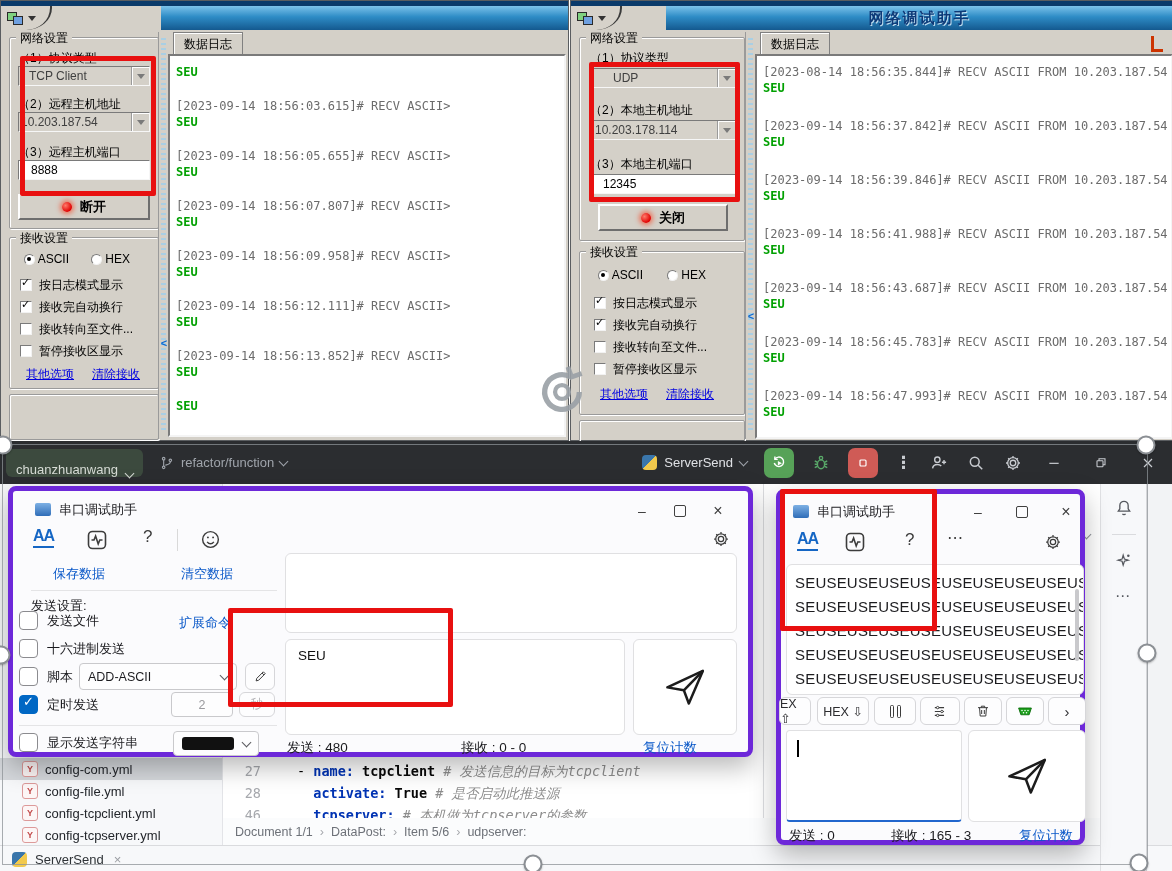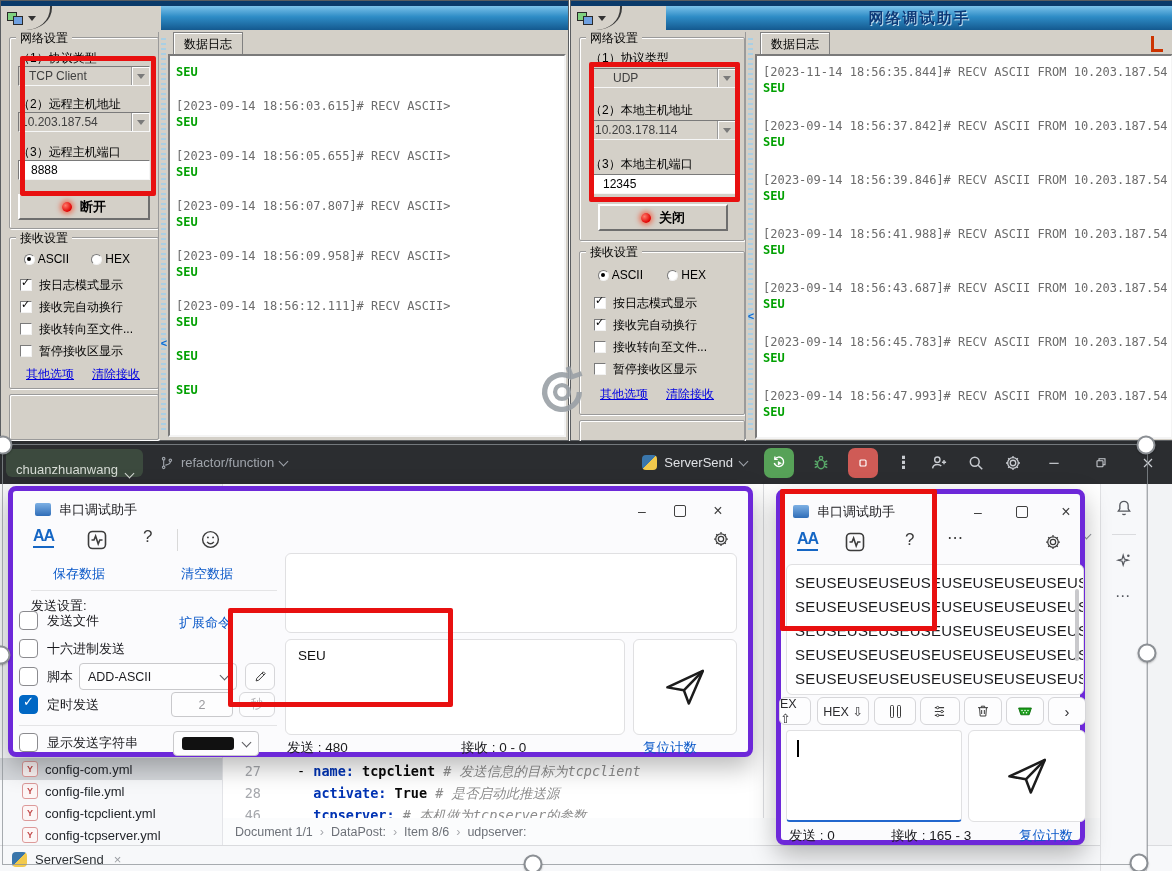--- a/index.html
+++ b/index.html
@@ -233,20 +233,21 @@
   </div>
             <div class="log-entry mono">
     <div class="ts">[2023-09-14 18:56:09.958]# RECV ASCII&gt;</div>
     <div class="seu">SEU</div>
   </div>
             <div class="log-entry mono">
     <div class="ts">[2023-09-14 18:56:12.111]# RECV ASCII&gt;</div>
     <div class="seu">SEU</div>
   </div>
             <div class="log-entry mono">
+    <div class="ts">[2023-09-14 18:56:13.852]# RECV ASCII&gt;</div>
     <div class="seu">SEU</div>
   </div>
             <div class="log-entry mono">
     <div class="seu">SEU</div>
   </div>
           </div>
       </div>
     </div>
   </div>
 
@@ -324,21 +325,21 @@
       </div>
       <div class="xtabbar" style="left:184px;top:0;width:412px;">
         <div class="xtab" style="left:3px;">
             <span>数据日志</span>
           </div>
         <div class="abs" style="right:6px;top:4px;width:9px;height:13px;border-left:3px solid #cc3300;border-bottom:3px solid #cc3300;"></div>
       </div>
       <div class="logbox logR" style="left:182px;top:22px;width:418px;height:385px;">
         <div>
             <div class="log-entry mono">
-    <div class="ts">[2023-11-14 18:56:35.844]# RECV ASCII FROM 10.203.187.54</div>
+    <div class="ts">[2023-08-14 18:56:35.844]# RECV ASCII FROM 10.203.187.54</div>
     <div class="seu">SEU</div>
   </div>
             <div class="log-entry mono">
     <div class="ts">[2023-09-14 18:56:37.842]# RECV ASCII FROM 10.203.187.54</div>
     <div class="seu">SEU</div>
   </div>
             <div class="log-entry mono">
     <div class="ts">[2023-09-14 18:56:39.846]# RECV ASCII FROM 10.203.187.54</div>
     <div class="seu">SEU</div>
   </div>
@@ -495,21 +496,21 @@
   <div class="abs z2" style="left:763px;top:484px;width:1px;height:361px;background:#dcdde0;"></div>
   <div class="crumbbar z2">
     <span style="display:flex;">
         <span class="bc">
           <span>Document 1/1</span>
         </span>
         <span class="bc">
           <span>DataPost:</span>
         </span>
         <span class="bc">
-          <span>Item 8/6</span>
+          <span>Item 5/6</span>
         </span>
         <span class="bc">
           <span>udpserver:</span>
         </span>
       </span>
   </div>
   <div class="runbar z2">
     <span class="pyico"></span>
     <span>ServerSend</span>
     <span style="color:#9a9da2;font-size:13px;margin-left:2px;">×</span>

